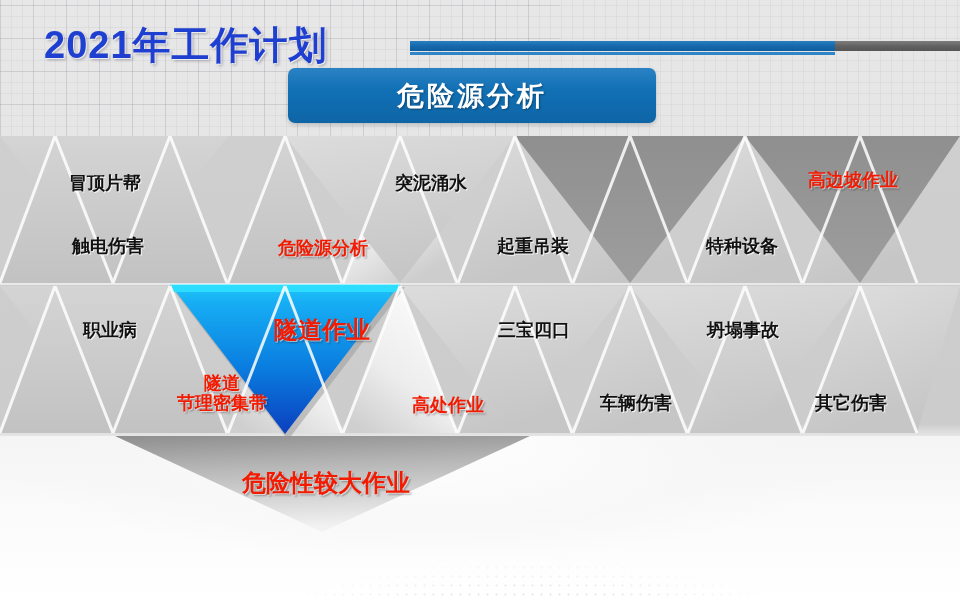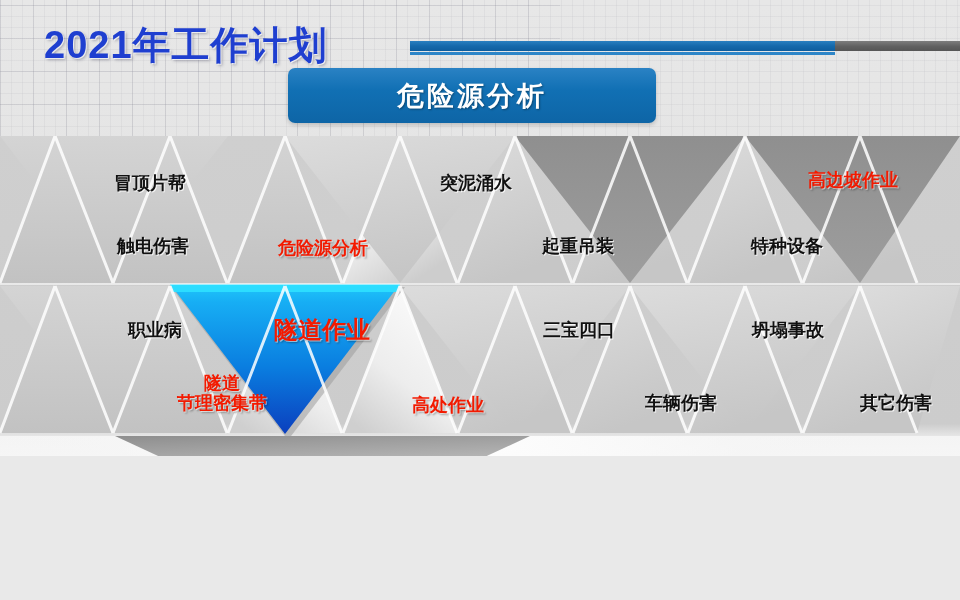--- a/index.html
+++ b/index.html
@@ -3,21 +3,21 @@
 <meta charset="utf-8">
 <style>
   html,body{margin:0;padding:0;}
   body{
     width:960px;height:600px;overflow:hidden;
     font-family:"Liberation Sans","DejaVu Sans",sans-serif;
     background:#e9e9e9;
     position:relative;
   }
   #slide{
-    position:absolute;inset:0;width:960px;height:456px;overflow:hidden;
+    position:absolute;inset:0;width:960px;height:600px;overflow:hidden;
     background:
       linear-gradient(180deg,#e7e7e7 0%,#e4e4e4 55%,#dedede 100%);
   }
   
   .paper-grid{
     position:absolute;left:0;top:0;width:960px;height:138px;
     background-image:
       repeating-linear-gradient(0deg, rgba(150,150,160,.12) 0 1px, transparent 1px 11px),
       repeating-linear-gradient(90deg, rgba(150,150,160,.12) 0 1px, transparent 1px 11px);
     opacity:.85;
@@ -86,21 +86,20 @@
   .lbl{
     position:absolute;
     font-size:18px;font-weight:bold;white-space:nowrap;
     text-align:center;line-height:1.12;
     transform:translate(-50%,-50%);
     pointer-events:none;
   }
   .lbl.dark{
     color:#111111;
     text-shadow:1px 1px 0 rgba(255,255,255,.8);
-    margin-left:45px;
   }
   .lbl.red{
     color:#f31a00;
     text-shadow:1px 1px 0 rgba(255,255,255,.55), 2px 2px 2px rgba(0,0,0,.30);
   }
   .lbl.big{font-size:24px;}
 </style>
 </head>
 <body>
 
@@ -218,15 +217,16 @@
     <div class="lbl red" style="left:222px;top:257px">
       <div>隧道</div>
         <div>节理密集带</div>
     </div>
     <div class="lbl red" style="left:448px;top:269px">高处作业</div>
     <div class="lbl dark" style="left:534px;top:194px">三宝四口</div>
     <div class="lbl dark" style="left:636px;top:267px">车辆伤害</div>
     <div class="lbl dark" style="left:743px;top:194px">坍塌事故</div>
     <div class="lbl dark" style="left:851px;top:267px">其它伤害</div>
 
+    <div class="lbl red big" style="left:326px;top:347px">危险性较大作业</div>
   </div>
 
 </div>
 
 </body></html>

